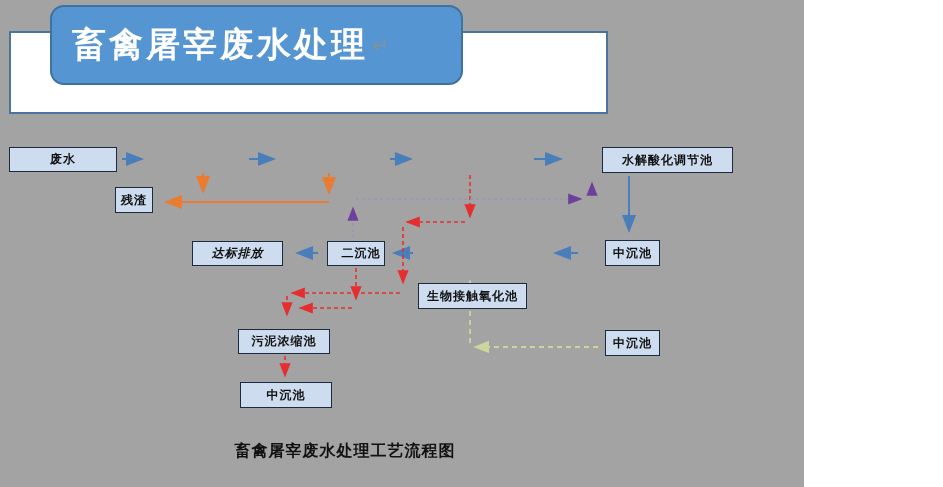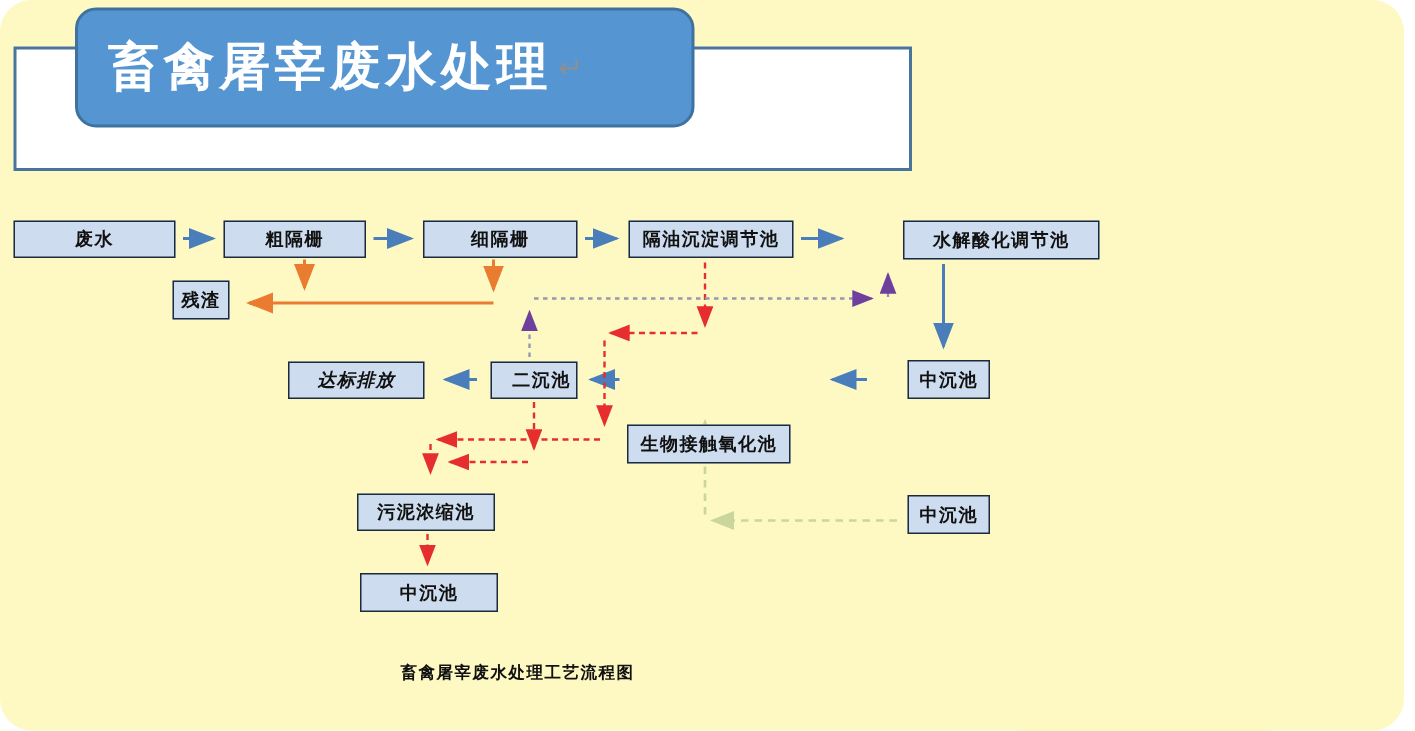--- a/index.html
+++ b/index.html
@@ -1,19 +1,18 @@
 <!DOCTYPE html>
 <html style="--c-banner_fill: #5596d2; --c-banner_border: #3f729f; --c-outer_border: #49759c; --c-box_fill: #cddcee; --c-box_border: #1b2a3c; --c-arrow_blue: #4a7ebb; --c-arrow_orange: #e97c30; --c-arrow_red: #e62e2e; --c-arrow_purple: #6f3f9e; --c-purple_dash: #9697b4; --c-arrow_green: #cbd69c;"><head>
 <meta charset="utf-8">
 <style>
   html,body{margin:0;padding:0;background:#ffffff;}
   #canvas{
-    position:relative;width:936px;height:487px;background:#fef9c3;overflow:hidden;
+    position:relative;width:804px;height:487px;background:#a3a3a3;overflow:hidden;
     font-family:"Liberation Sans","DejaVu Sans",sans-serif;
-    border-radius:21px;
   }
   
   .outer-frame{
     position:absolute;left:9px;top:31px;width:599px;height:83px;
     background:#ffffff;border:2px solid var(--c-outer_border,#49759c);
     box-sizing:border-box;
   }
   .banner{
     position:absolute;left:50px;top:5px;width:413px;height:80px;
     background:var(--c-banner_fill,#5596d2);
@@ -30,21 +29,21 @@
     position:absolute;box-sizing:border-box;
     background:var(--c-box_fill,#cddcee);
     border:1.6px solid var(--c-box_border,#1b2a3c);
     display:flex;align-items:center;justify-content:center;
     font-size:12px;font-weight:bold;color:#111111;letter-spacing:1px;
     white-space:nowrap;
     text-align:center;
   }
   .caption{
     position:absolute;left:195px;top:441px;width:300px;text-align:center;
-    font-size:11px;font-weight:bold;color:#111111;letter-spacing:1px;
+    font-size:16px;font-weight:bold;color:#111111;letter-spacing:1px;
   }
   svg.connectors{position:absolute;left:0;top:0;width:943px;height:487px;}
   .st-blue{stroke:var(--c-arrow_blue,#4a7ebb);stroke-width:2;fill:none;}
   .st-orange{stroke:var(--c-arrow_orange,#e97c30);stroke-width:2;fill:none;}
   .st-red{stroke:var(--c-arrow_red,#e62e2e);stroke-width:1.6;fill:none;stroke-dasharray:4 3;}
   .st-purple{stroke:var(--c-purple_dash,#9697b4);stroke-width:1.6;fill:none;stroke-dasharray:3 3;}
   .st-green{stroke:var(--c-arrow_green,#cbd69c);stroke-width:1.8;fill:none;stroke-dasharray:5 4;}
   .mk-blue{fill:var(--c-arrow_blue,#4a7ebb);}
   .mk-orange{fill:var(--c-arrow_orange,#e97c30);}
   .mk-red{fill:var(--c-arrow_red,#e62e2e);}
@@ -108,29 +107,20 @@
     <line class="st-purple" x1="356" y1="199" x2="581" y2="199" marker-end="url(#mp)"></line>
     <line class="st-purple" x1="592" y1="198" x2="592" y2="183" marker-end="url(#mp)"></line>
 
     <line class="st-green" x1="598" y1="347" x2="475" y2="347" marker-end="url(#mg)"></line>
     <line class="st-green" x1="470" y1="343" x2="470" y2="281" marker-end="url(#mg)"></line>
   </svg>
 
   <div class="node" style="left:9px;top:147px;width:108px;height:25px;">
       <span>废水</span>
     </div>
-  <div class="node" style="left:149px;top:147px;width:95px;height:25px;">
-      <span>粗隔栅</span>
-    </div>
-  <div class="node" style="left:282px;top:147px;width:103px;height:25px;">
-      <span>细隔栅</span>
-    </div>
-  <div class="node" style="left:419px;top:147px;width:110px;height:25px;">
-      <span>隔油沉淀调节池</span>
-    </div>
   <div class="node" style="left:569px;top:147px;width:131px;height:26px;margin-left:33px;">
       <span>水解酸化调节池</span>
     </div>
 
   <div class="node" style="left:115px;top:187px;width:38px;height:26px;">
       <span>残渣</span>
     </div>
 
   <div class="node" style="left:192px;top:241px;width:91px;height:25px;font-style:italic;">
       <span>达标排放</span>

